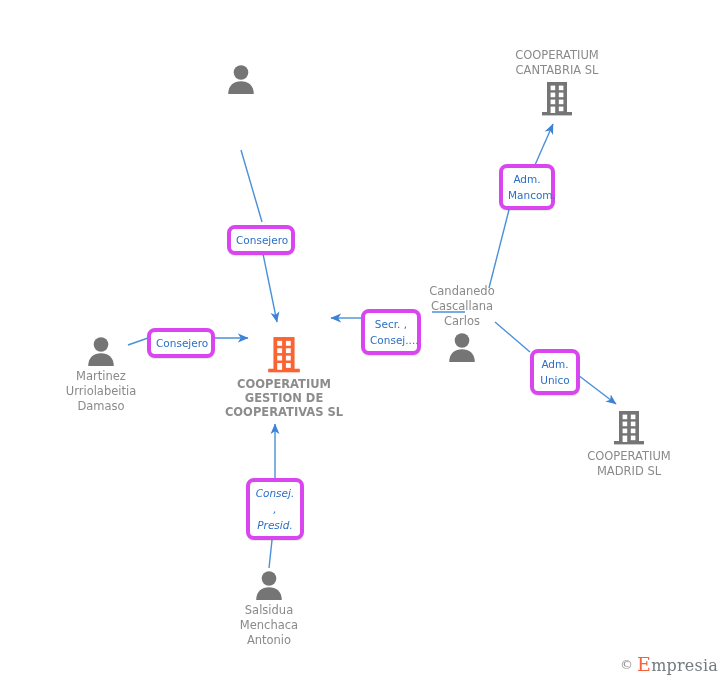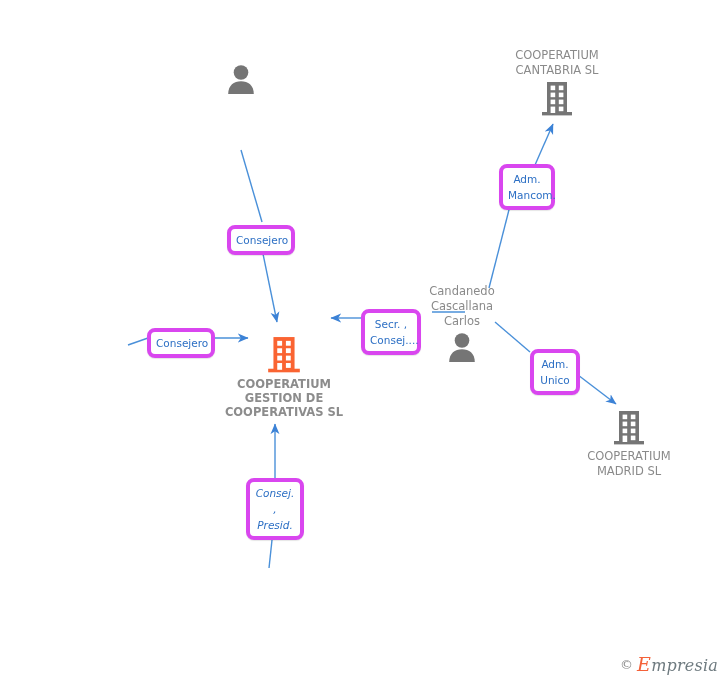--- a/index.html
+++ b/index.html
@@ -89,21 +89,20 @@
     align-items: center;
     gap: 4px;
     font-size: 15px;
   }
   #watermark .cmark {
     color: #8a8a8a;
     font-size: 13px;
   }
   #watermark .wordmark {
     font-family: "DejaVu Serif", serif;
-    font-style: italic;
     font-size: 16px;
     color: #6f7b80;
     letter-spacing: 0.2px;
   }
   #watermark .wordmark .cap {
     color: #f4623a;
     font-size: 19px;
   }
 </style>
 </head>
@@ -182,20 +181,31 @@
 Cascallana
 Carlos</span>
     <span class="glyph">
       <svg width="32" height="30" viewBox="0 0 32 30" xmlns="http://www.w3.org/2000/svg">
         <circle cx="16" cy="8.5" r="7.3" fill="#757575"></circle>
         <path d="M3.2,30 C3.2,21.2 8.9,17.2 16,17.2 C23.1,17.2 28.8,21.2 28.8,30 Z" fill="#757575"></path>
       </svg>
     </span>
   </div>
 
+  <div class="node person" style="left:101px; top:336px;">
+    <span class="glyph">
+      <svg width="32" height="30" viewBox="0 0 32 30" xmlns="http://www.w3.org/2000/svg">
+        <circle cx="16" cy="8.5" r="7.3" fill="#757575"></circle>
+        <path d="M3.2,30 C3.2,21.2 8.9,17.2 16,17.2 C23.1,17.2 28.8,21.2 28.8,30 Z" fill="#757575"></path>
+      </svg>
+    </span>
+    <span class="caption cap-below">Martinez
+Urriolabeitia
+Damaso</span>
+  </div>
 
   <div class="node company-main" style="left:284px; top:336px;">
     <span class="glyph">
       <svg width="34" height="38" viewBox="0 0 32 36" xmlns="http://www.w3.org/2000/svg">
         <rect x="6" y="1" width="20" height="31" fill="#fa6432"></rect>
         <rect x="1" y="31" width="30" height="3.4" fill="#fa6432"></rect>
         <rect x="9.6" y="4.6" width="4.6" height="4.6" fill="#ffffff"></rect>
         <rect x="17.8" y="4.6" width="4.6" height="4.6" fill="#ffffff"></rect>
         <rect x="9.6" y="11.6" width="4.6" height="4.6" fill="#ffffff"></rect>
         <rect x="17.8" y="11.6" width="4.6" height="4.6" fill="#ffffff"></rect>
@@ -222,20 +232,31 @@
         <rect x="9.6" y="18.6" width="4.6" height="4.6" fill="#ffffff"></rect>
         <rect x="17.8" y="18.6" width="4.6" height="4.6" fill="#ffffff"></rect>
         <rect x="9.6" y="25.6" width="4.6" height="6.4" fill="#ffffff"></rect>
         <rect x="17.8" y="25.6" width="4.6" height="4.6" fill="#ffffff"></rect>
       </svg>
     </span>
     <span class="caption cap-below">COOPERATIUM
 MADRID SL</span>
   </div>
 
+  <div class="node person" style="left:269px; top:570px;">
+    <span class="glyph">
+      <svg width="32" height="30" viewBox="0 0 32 30" xmlns="http://www.w3.org/2000/svg">
+        <circle cx="16" cy="8.5" r="7.3" fill="#757575"></circle>
+        <path d="M3.2,30 C3.2,21.2 8.9,17.2 16,17.2 C23.1,17.2 28.8,21.2 28.8,30 Z" fill="#757575"></path>
+      </svg>
+    </span>
+    <span class="caption cap-below">Salsidua
+Menchaca
+Antonio</span>
+  </div>
 
   <div class="rel" style="left:227px; top:225px; width:68px;">Consejero</div>
 
   <div class="rel" style="left:147px; top:328px; width:68px;">Consejero</div>
 
   <div class="rel" style="left:361px; top:309px; width:60px;">Secr. ,
 Consej....</div>
 
   <div class="rel" style="left:499px; top:164px; width:56px;">Adm.
 Mancom.</div>

